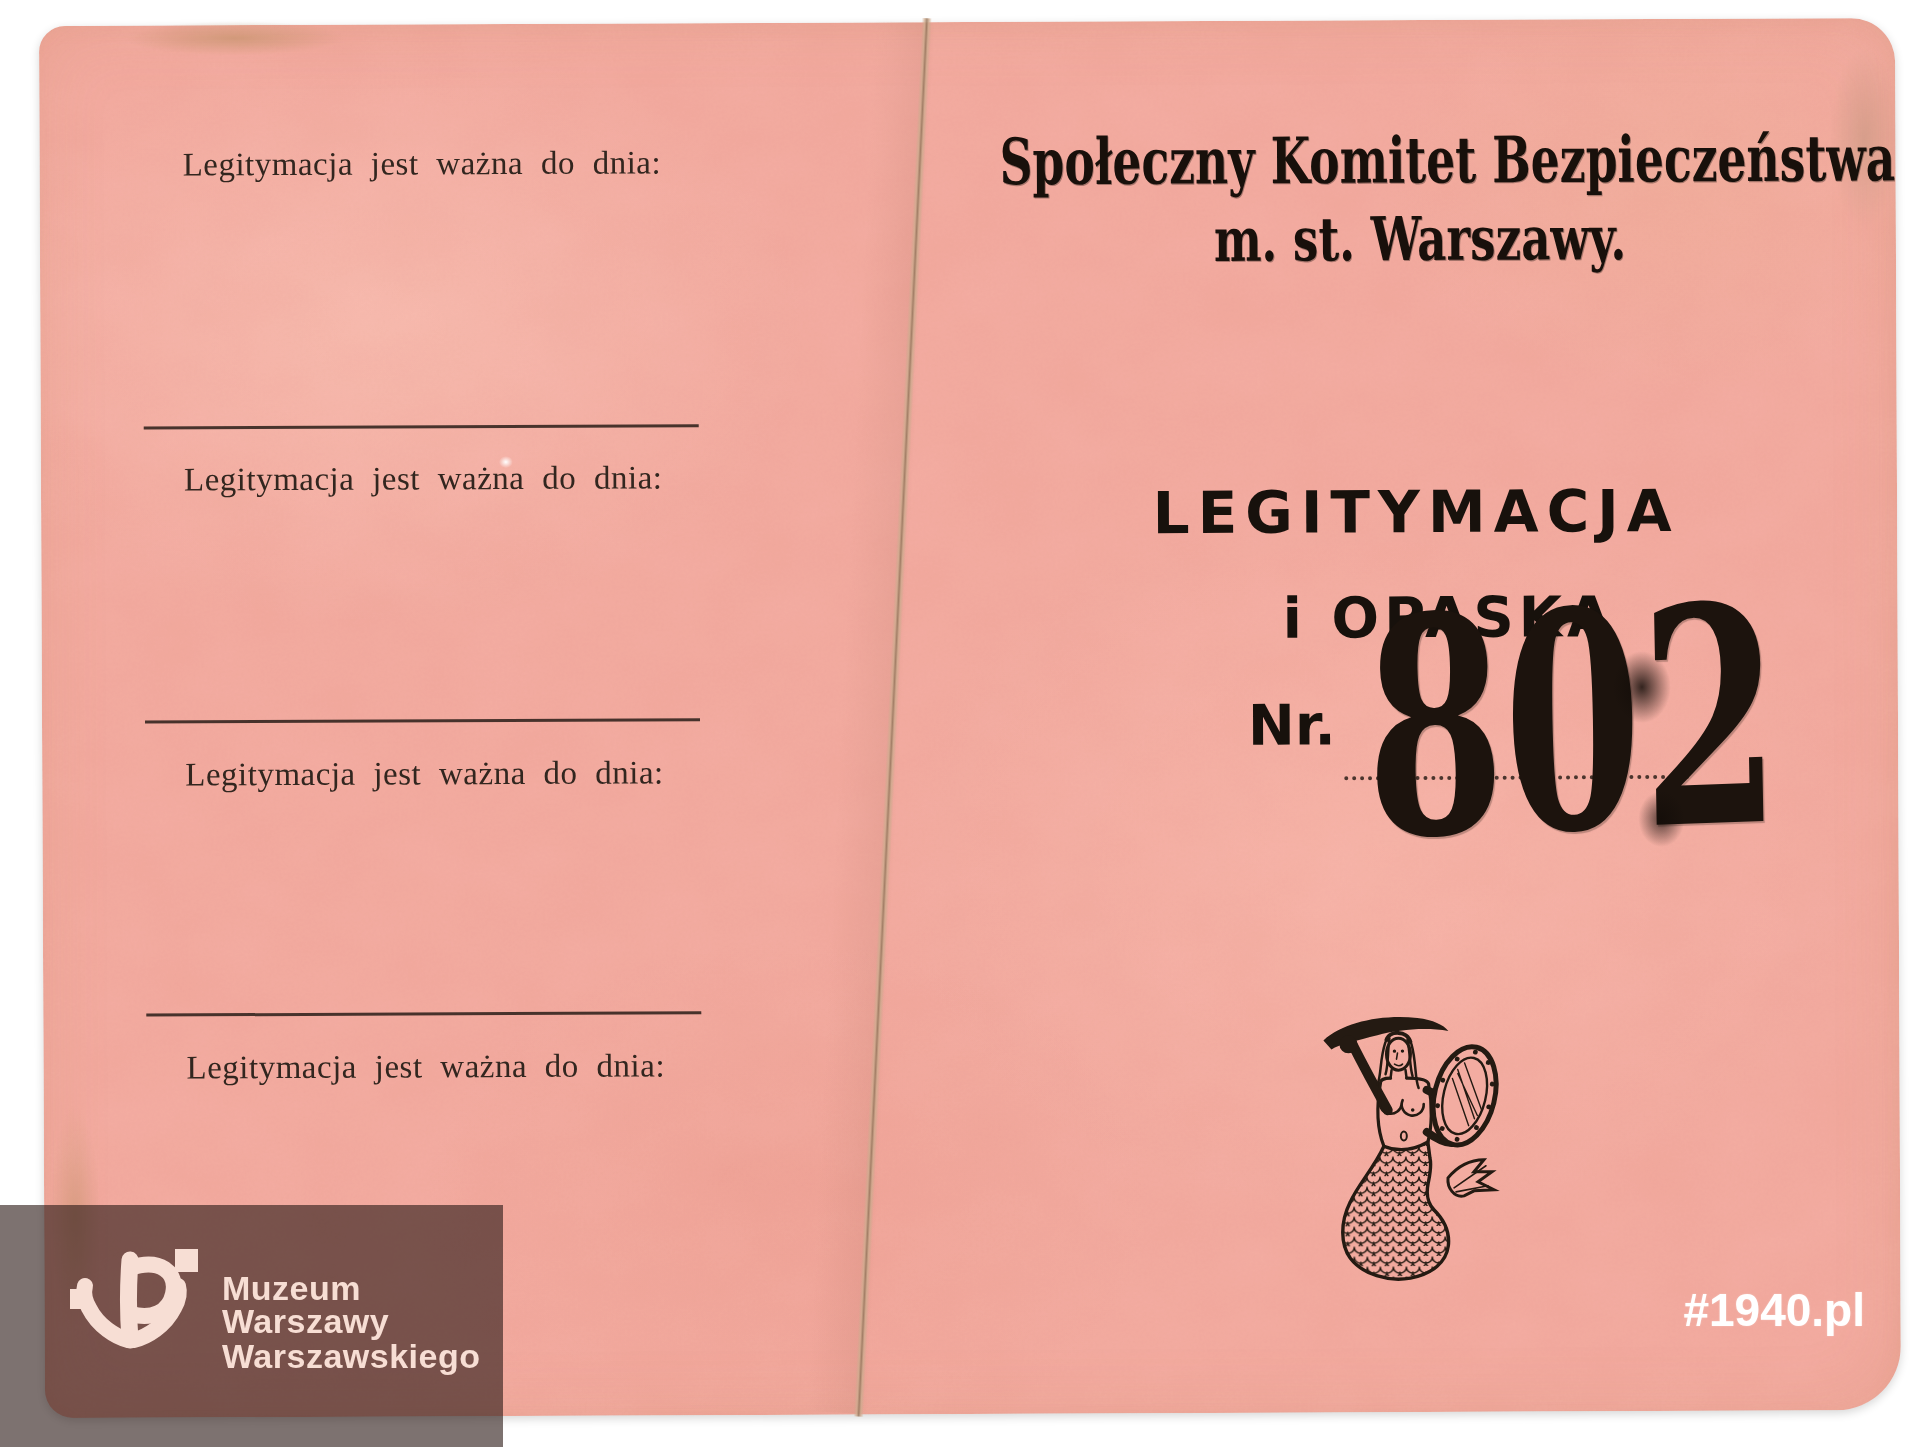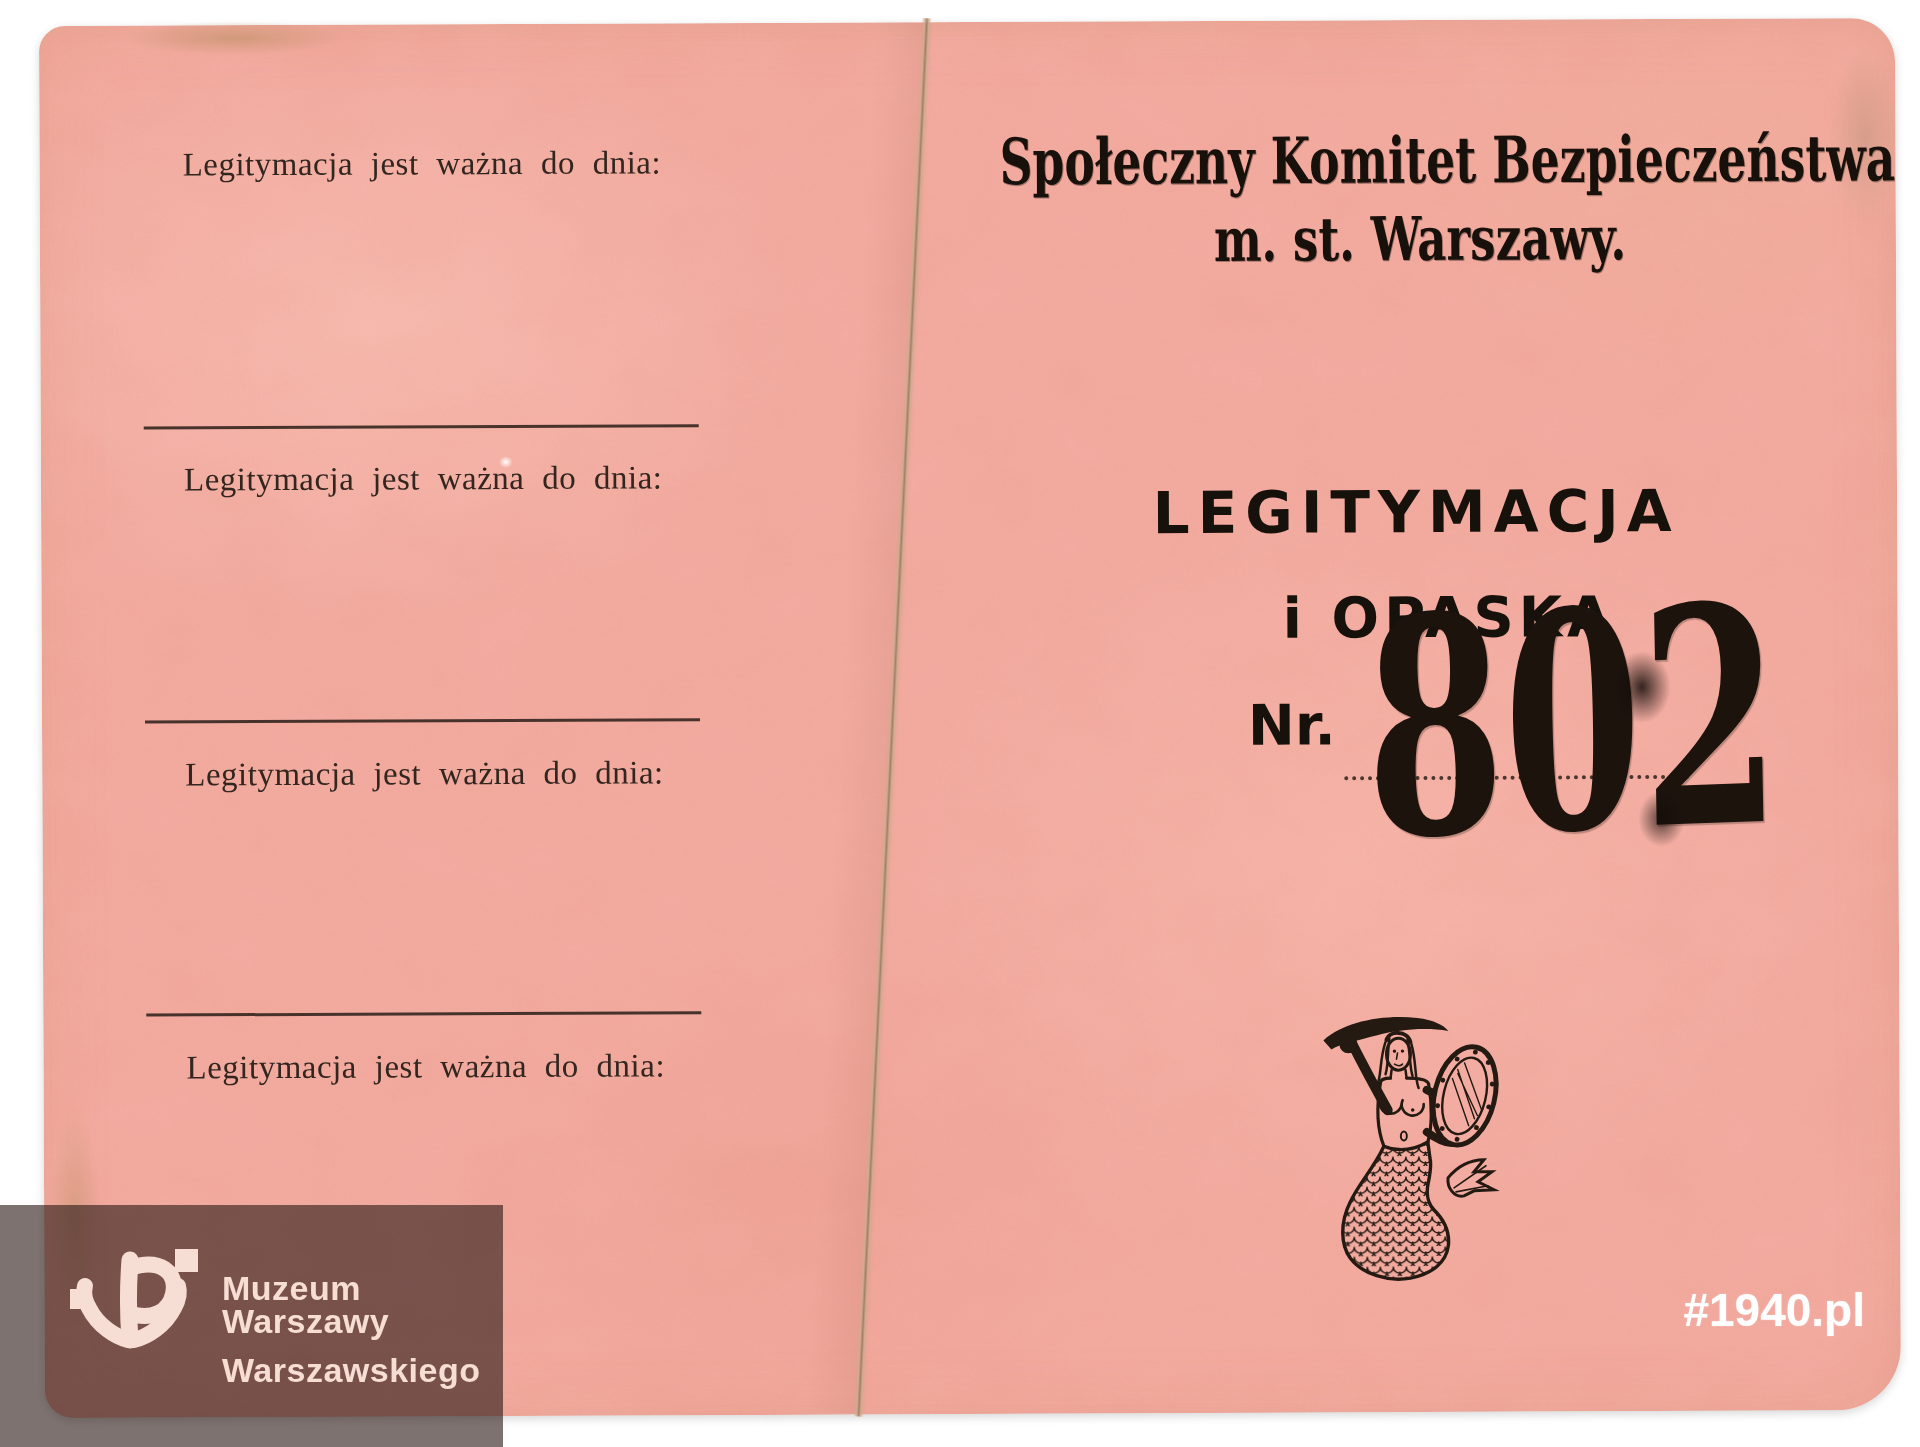--- a/index.html
+++ b/index.html
@@ -74,21 +74,21 @@
   
   #fleck{position:absolute;left:458px;top:432px;width:14px;height:12px;border-radius:50%;
         background:radial-gradient(closest-side,#fff,rgba(255,255,255,0));}
 
   
   #band{position:absolute;left:0;top:1205px;width:503px;height:242px;
         background:rgba(45,28,24,.62);}
   #kotwica{position:absolute;left:68px;top:38px;width:140px;height:152px;}
   .museum-line{position:absolute;left:222px;font-family:"Liberation Sans",sans-serif;
         font-weight:bold;font-size:34px;letter-spacing:.5px;color:#f7ded4;white-space:nowrap;}
-  #museum1{top:64px;}  #museum2{top:97px;}  #museum3{top:146px;}
+  #museum1{top:64px;}  #museum2{top:97px;}  #museum3{top:132px;}
 
   
   .site-mark{position:absolute;right:83px;text-align:right;
         font-family:"Liberation Sans",sans-serif;font-weight:bold;color:#ffffff;
         white-space:nowrap;text-shadow:0 0 2px rgba(255,255,255,.35);}
   #site1{top:1283px;font-size:46px;}
   #site2{top:1328px;font-size:46px;}
 </style>
 </head>
 <body>

